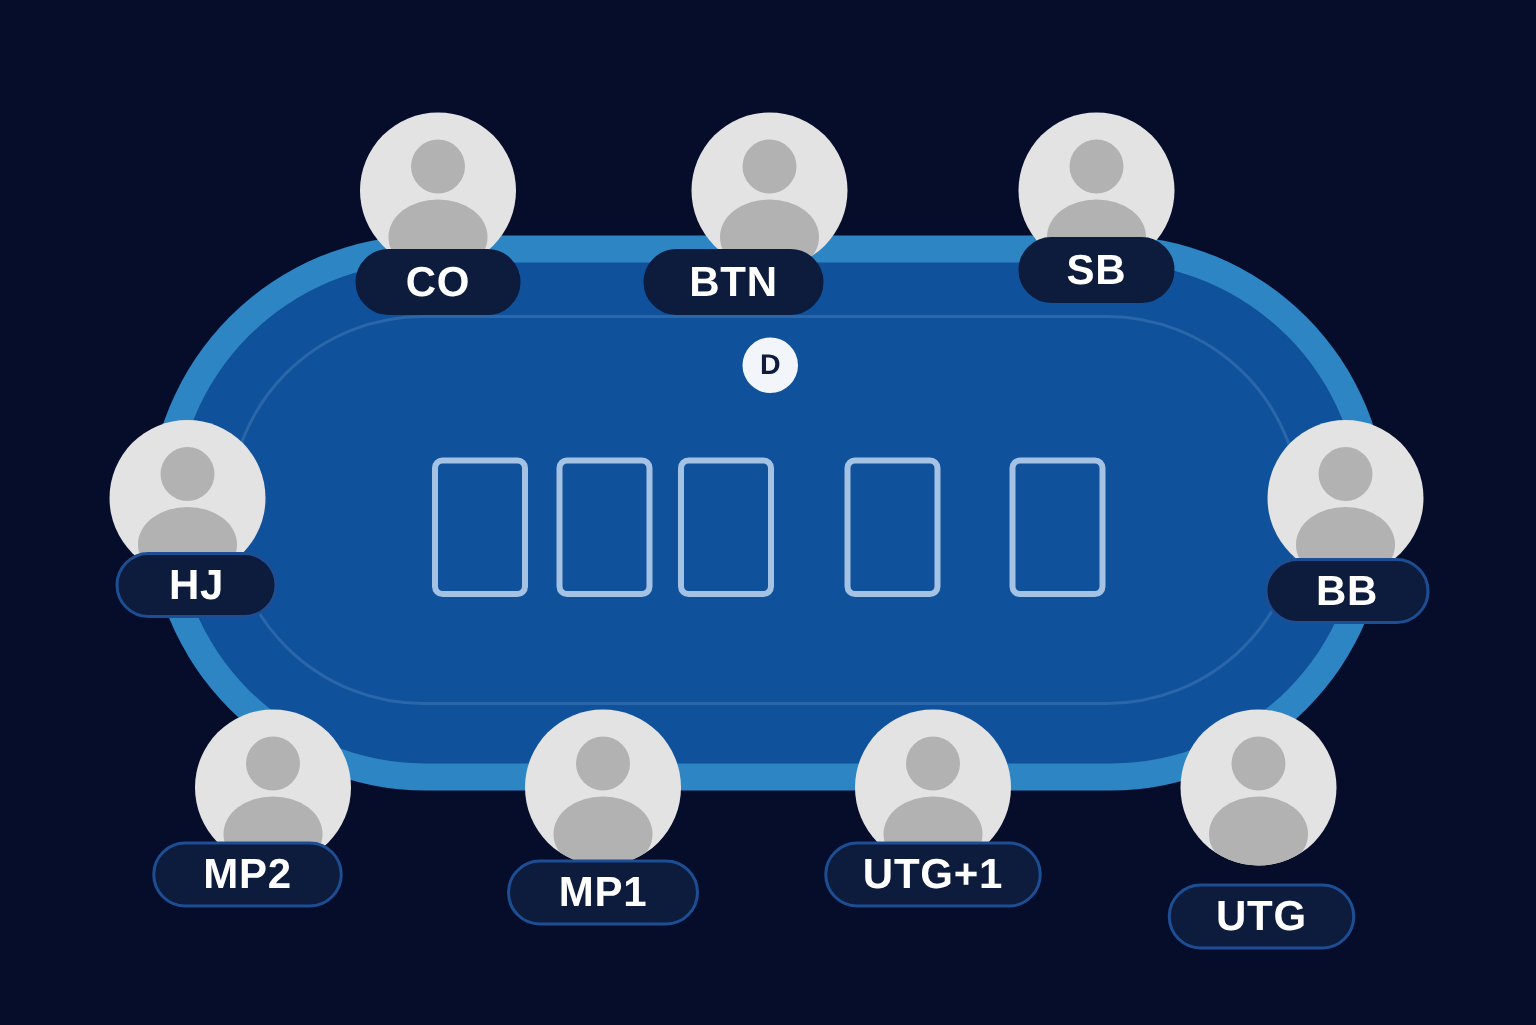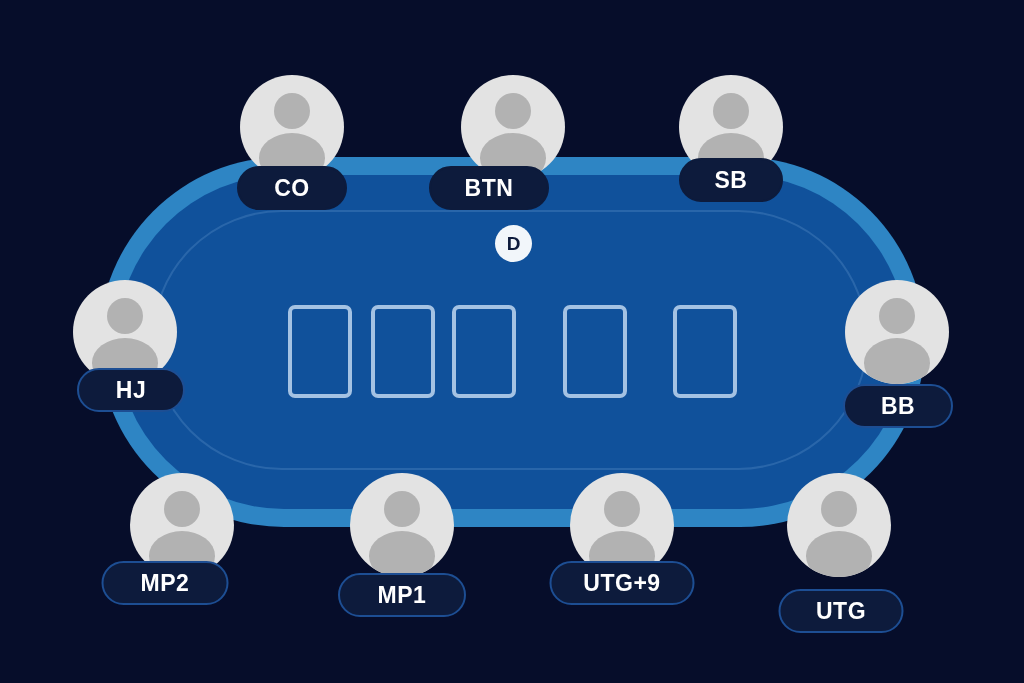--- a/index.html
+++ b/index.html
@@ -61,31 +61,31 @@
     position:absolute;width:64%;height:48%;left:18%;top:56%;
     border-radius:50%;background:var(--avatar-fg,#B2B2B2);
   }
   
   .pill{
     position:absolute;height:44px;border-radius:22px;
     transform:translateX(-50%);
     background:var(--pill-fill,#0D1B3C);
     border:2px solid var(--pill-border,#1D4E93);
     color:var(--pill-text,#FFFFFF);
-    font-size:23px;font-weight:700;letter-spacing:.5px;
+    font-size:28px;font-weight:700;letter-spacing:.5px;
     display:flex;align-items:center;justify-content:center;
     box-sizing:border-box;
   }
   .pill.borderless{border-color:var(--pill-fill,#0D1B3C);}
   
   .s-co  .avatar{left:240px;top:75px}   .s-co  .pill{left:292px;top:166px;width:110px}
   .s-btn .avatar{left:461px;top:75px}   .s-btn .pill{left:489px;top:166px;width:120px}
   .s-sb  .avatar{left:679px;top:75px}   .s-sb  .pill{left:731px;top:158px;width:104px}
   .s-hj  .avatar{left:73px;top:280px}   .s-hj  .pill{left:131px;top:368px;width:108px}
-  .s-bb  .avatar{left:845px;top:280px}  .s-bb  .pill{left:898px;top:384px;width:110px}
+  .s-bb  .avatar{left:845px;top:280px}  .s-bb  .pill{left:898px;top:372px;width:110px}
   .s-mp2 .avatar{left:130px;top:473px}  .s-mp2 .pill{left:165px;top:561px;width:127px}
   .s-mp1 .avatar{left:350px;top:473px}  .s-mp1 .pill{left:402px;top:573px;width:128px}
   .s-utg1 .avatar{left:570px;top:473px} .s-utg1 .pill{left:622px;top:561px;width:145px}
   .s-utg .avatar{left:787px;top:473px}  .s-utg .pill{left:841px;top:589px;width:125px}
 </style>
 </head>
 <body>
 
 <div class="stage">
 
@@ -159,21 +159,21 @@
       <div class="torso"></div>
     </div>
     <div class="pill">MP1</div>
   </div>
 
   <div class="seat s-utg1">
     <div class="avatar">
       <div class="head"></div>
       <div class="torso"></div>
     </div>
-    <div class="pill">UTG+9</div>
+    <div class="pill">UTG+1</div>
   </div>
 
   <div class="seat s-utg">
     <div class="avatar">
       <div class="head"></div>
       <div class="torso"></div>
     </div>
     <div class="pill">UTG</div>
   </div>
 

